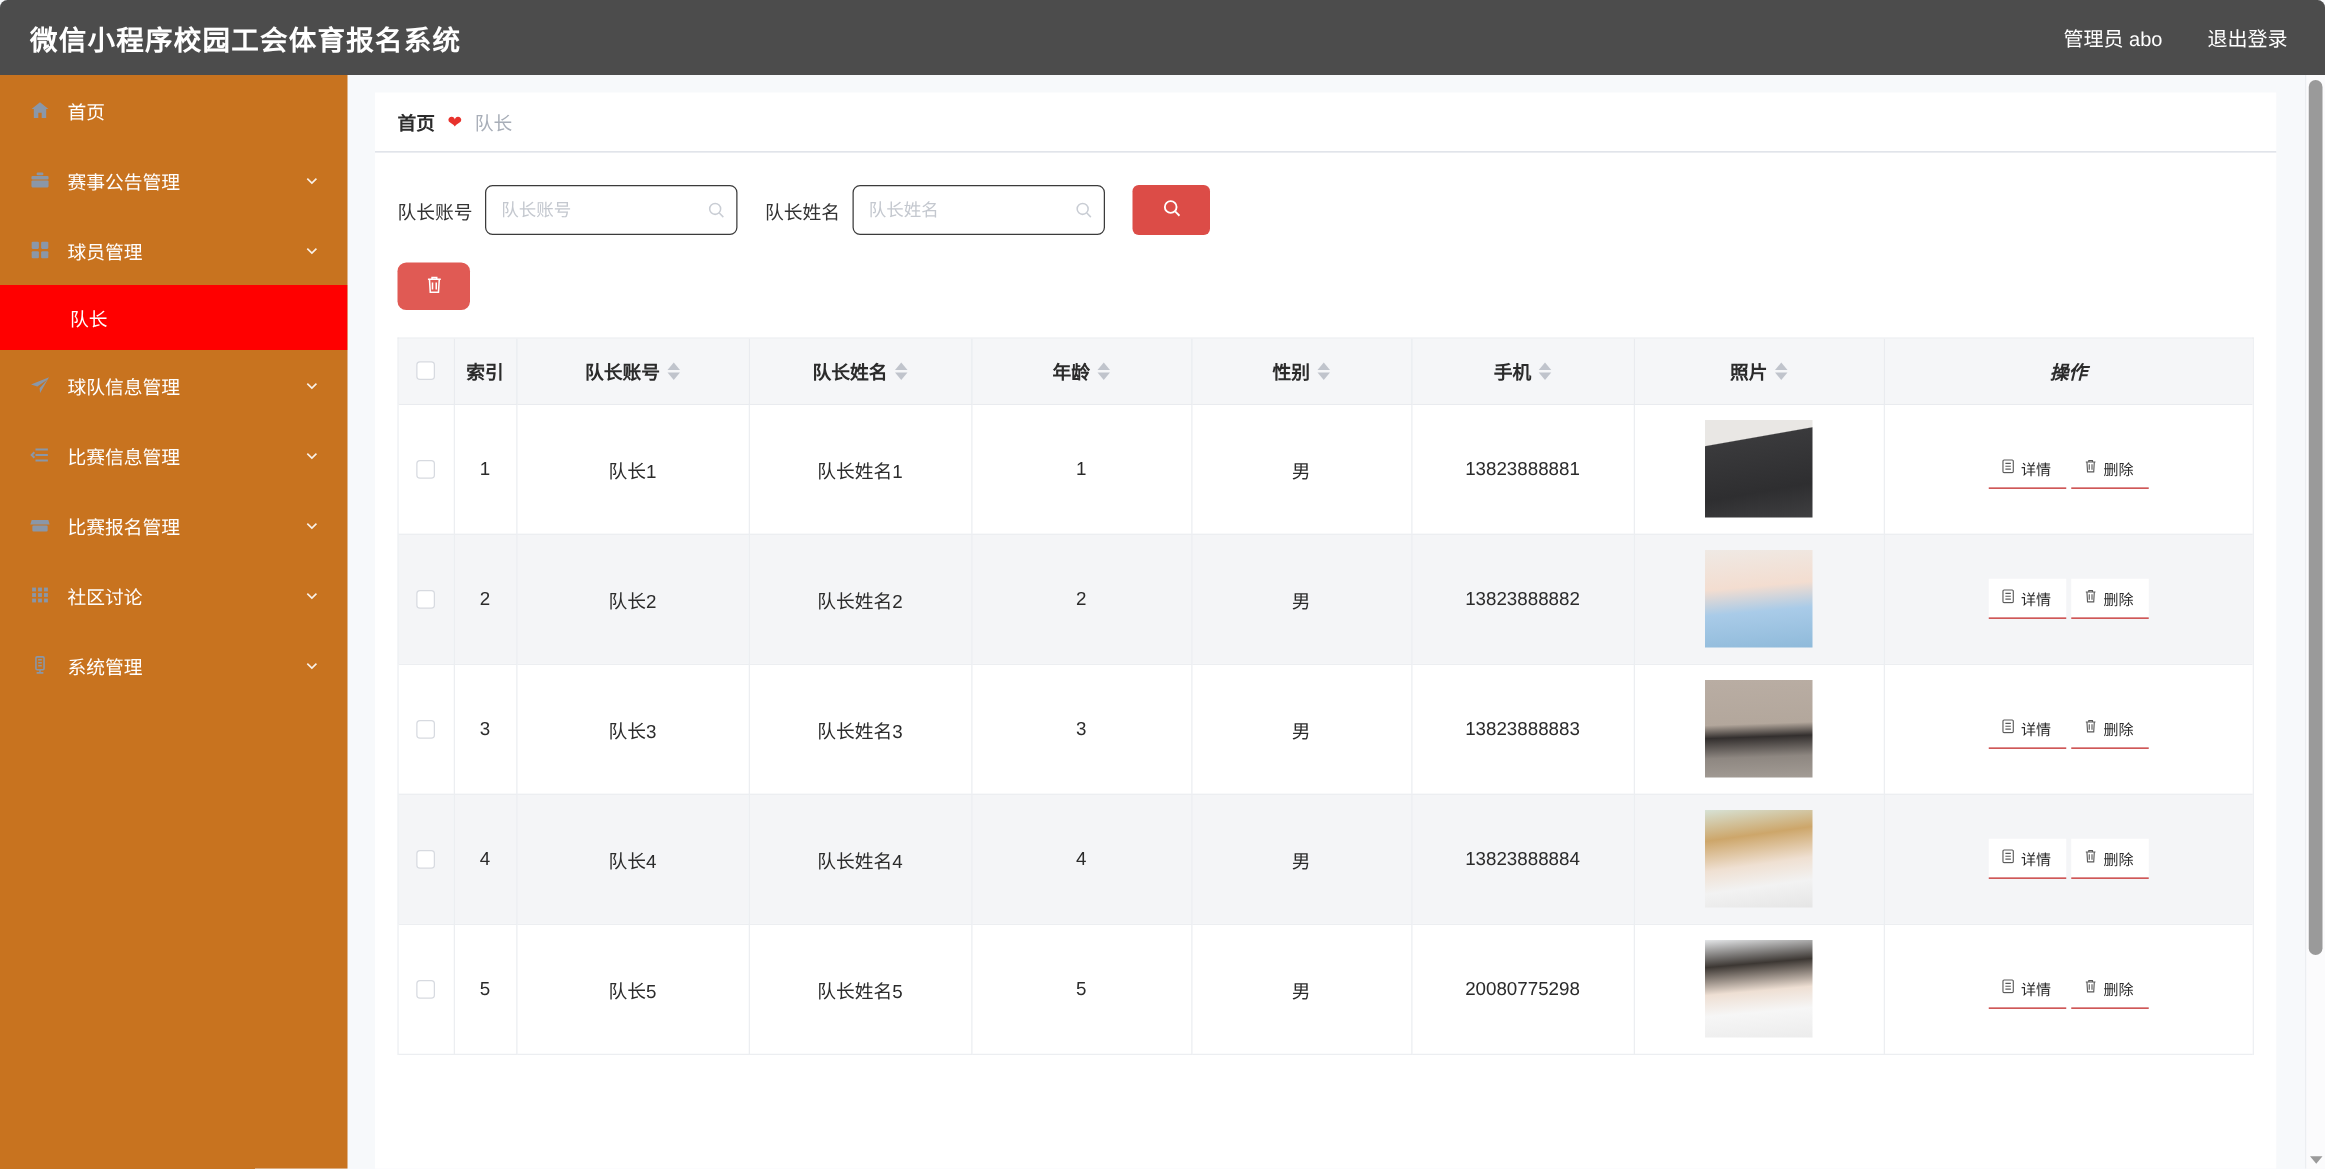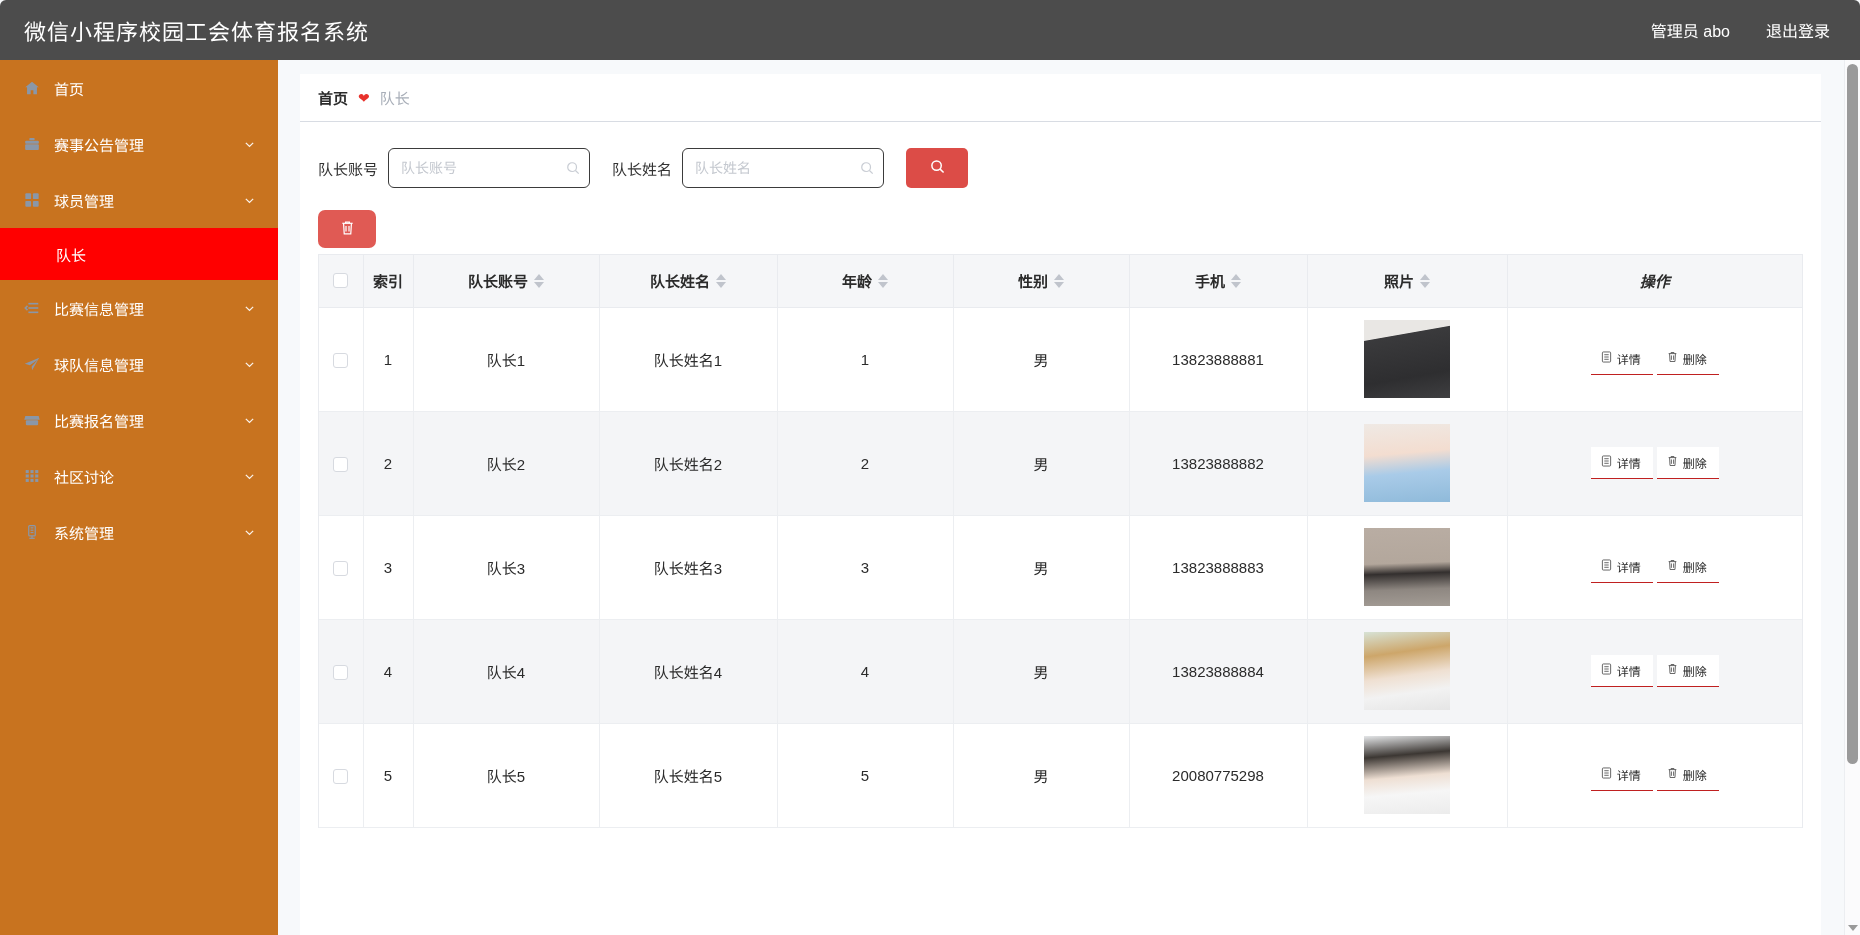--- a/index.html
+++ b/index.html
@@ -18,21 +18,21 @@
     position: absolute; top: 0; left: 0;
     width: 1860px; height: 60px;
     background: #4c4c4c;
     border-radius: 6px 6px 0 0;
     display: flex; align-items: center;
     z-index: 30;
   }
   .topbar-title {
     color: #ffffff;
     font-size: 22px;
-    font-weight: normal;
+    font-weight: bold;
     letter-spacing: 1px;
     margin-left: 24px;
   }
   .topbar-right {
     margin-left: auto;
     display: flex; align-items: center;
     margin-right: 30px;
     gap: 36px;
   }
   .topbar-user, .topbar-logout {
@@ -165,21 +165,21 @@
     width: 58px; height: 38px;
     background: #e05a54;
     border: none; border-radius: 7px;
     color: #fff;
     display: flex; align-items: center; justify-content: center;
     cursor: pointer;
   }
 
   
   .table-wrap {
-    margin: 6px 18px 0 18px;
+    margin: 22px 18px 0 18px;
     border: 1px solid #e9ebef;
     border-bottom: none;
   }
   table { border-collapse: collapse; width: 100%; table-layout: fixed; }
   thead th {
     background: #f5f6f8;
     height: 52px;
     font-size: 15px;
     color: #2b2b2b;
     font-weight: bold;
@@ -320,41 +320,41 @@
         <svg width="13" height="13" viewBox="0 0 16 16" fill="none" stroke="currentColor" stroke-width="1.6">
           <path d="M3.5 6l4.5 4.4L12.5 6"></path>
         </svg>
       </span>
     </div>
     <div class="submenu-item">
       <span>队长</span>
     </div>
     <div class="menu-item">
       <span class="menu-icon">
+        <svg width="18" height="18" viewBox="0 0 20 20" fill="currentColor">
+          <path d="M18 3L2 9.6l5.6 1.8L16.4 5.3l-6.8 7.5.5 4.2z"></path>
+        </svg>
+      </span>
+      <span class="menu-label">球队信息管理</span>
+      <span class="menu-arrow">
+        <svg width="13" height="13" viewBox="0 0 16 16" fill="none" stroke="currentColor" stroke-width="1.6">
+          <path d="M3.5 6l4.5 4.4L12.5 6"></path>
+        </svg>
+      </span>
+    </div>
+    <div class="menu-item">
+      <span class="menu-icon">
         <svg width="18" height="18" viewBox="0 0 20 20" fill="none" stroke="currentColor" stroke-width="1.8">
           <line x1="6" y1="5.2" x2="17" y2="5.2"></line>
           <line x1="6" y1="10" x2="17" y2="10"></line>
           <line x1="6" y1="14.8" x2="17" y2="14.8"></line>
           <path d="M5 7.6L2.6 10 5 12.4" fill="none"></path>
         </svg>
       </span>
       <span class="menu-label">比赛信息管理</span>
-      <span class="menu-arrow">
-        <svg width="13" height="13" viewBox="0 0 16 16" fill="none" stroke="currentColor" stroke-width="1.6">
-          <path d="M3.5 6l4.5 4.4L12.5 6"></path>
-        </svg>
-      </span>
-    </div>
-    <div class="menu-item">
-      <span class="menu-icon">
-        <svg width="18" height="18" viewBox="0 0 20 20" fill="currentColor">
-          <path d="M18 3L2 9.6l5.6 1.8L16.4 5.3l-6.8 7.5.5 4.2z"></path>
-        </svg>
-      </span>
-      <span class="menu-label">球队信息管理</span>
       <span class="menu-arrow">
         <svg width="13" height="13" viewBox="0 0 16 16" fill="none" stroke="currentColor" stroke-width="1.6">
           <path d="M3.5 6l4.5 4.4L12.5 6"></path>
         </svg>
       </span>
     </div>
     <div class="menu-item">
       <span class="menu-icon">
         <svg width="18" height="18" viewBox="0 0 20 20" fill="currentColor">
           <path d="M2.6 5.6h14.8l1.2 4H1.4z"></path>

